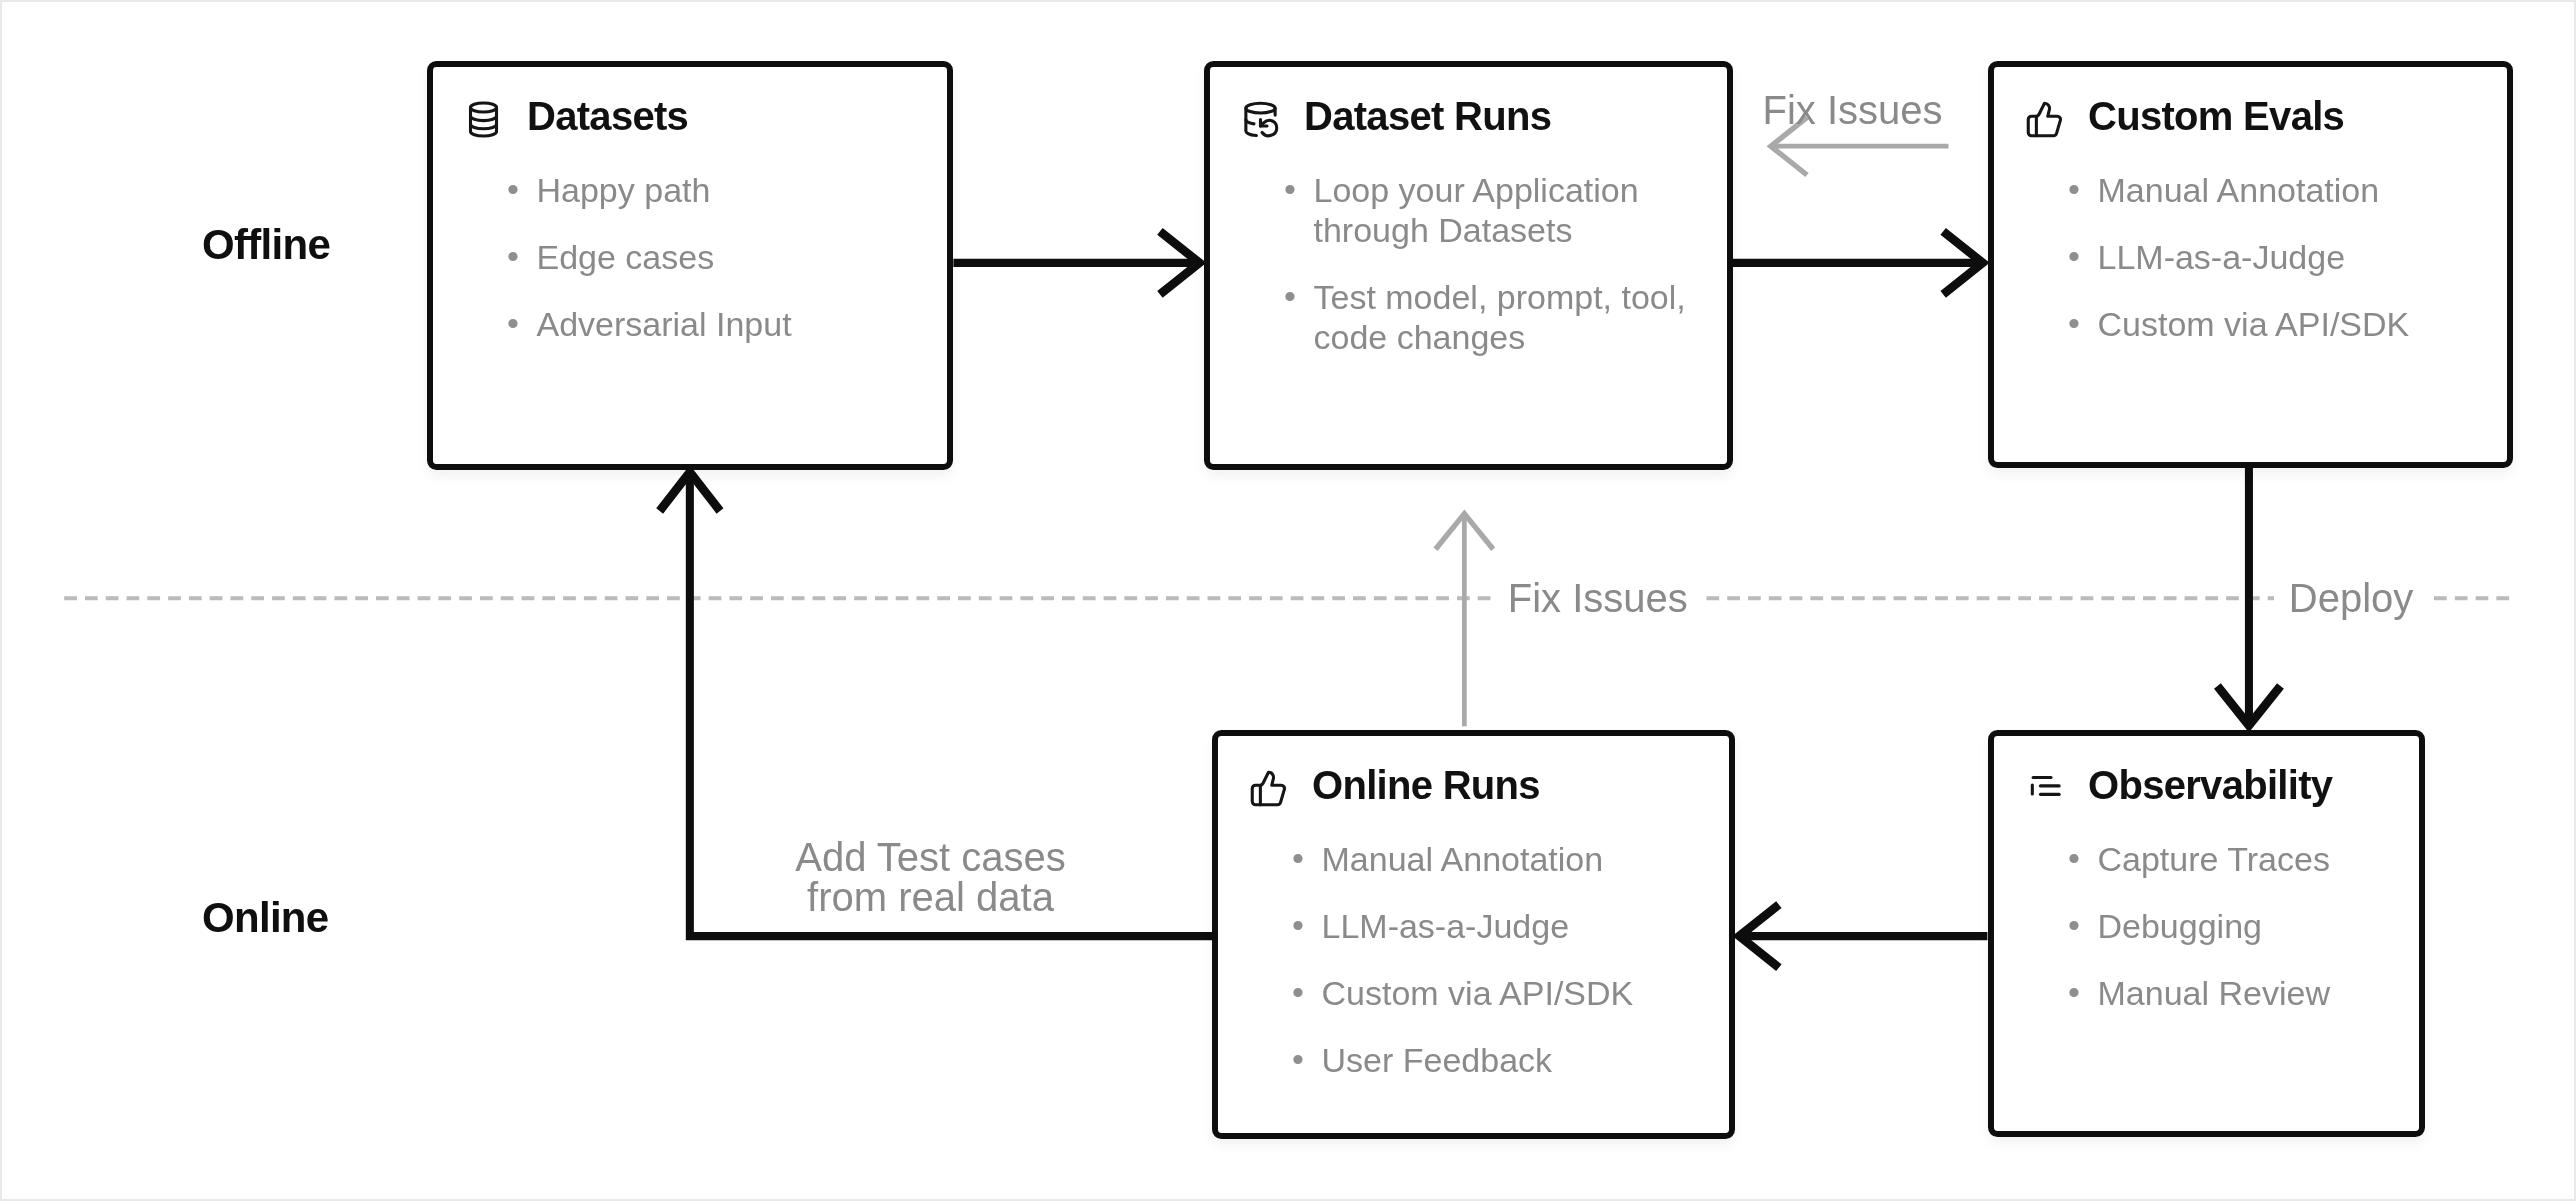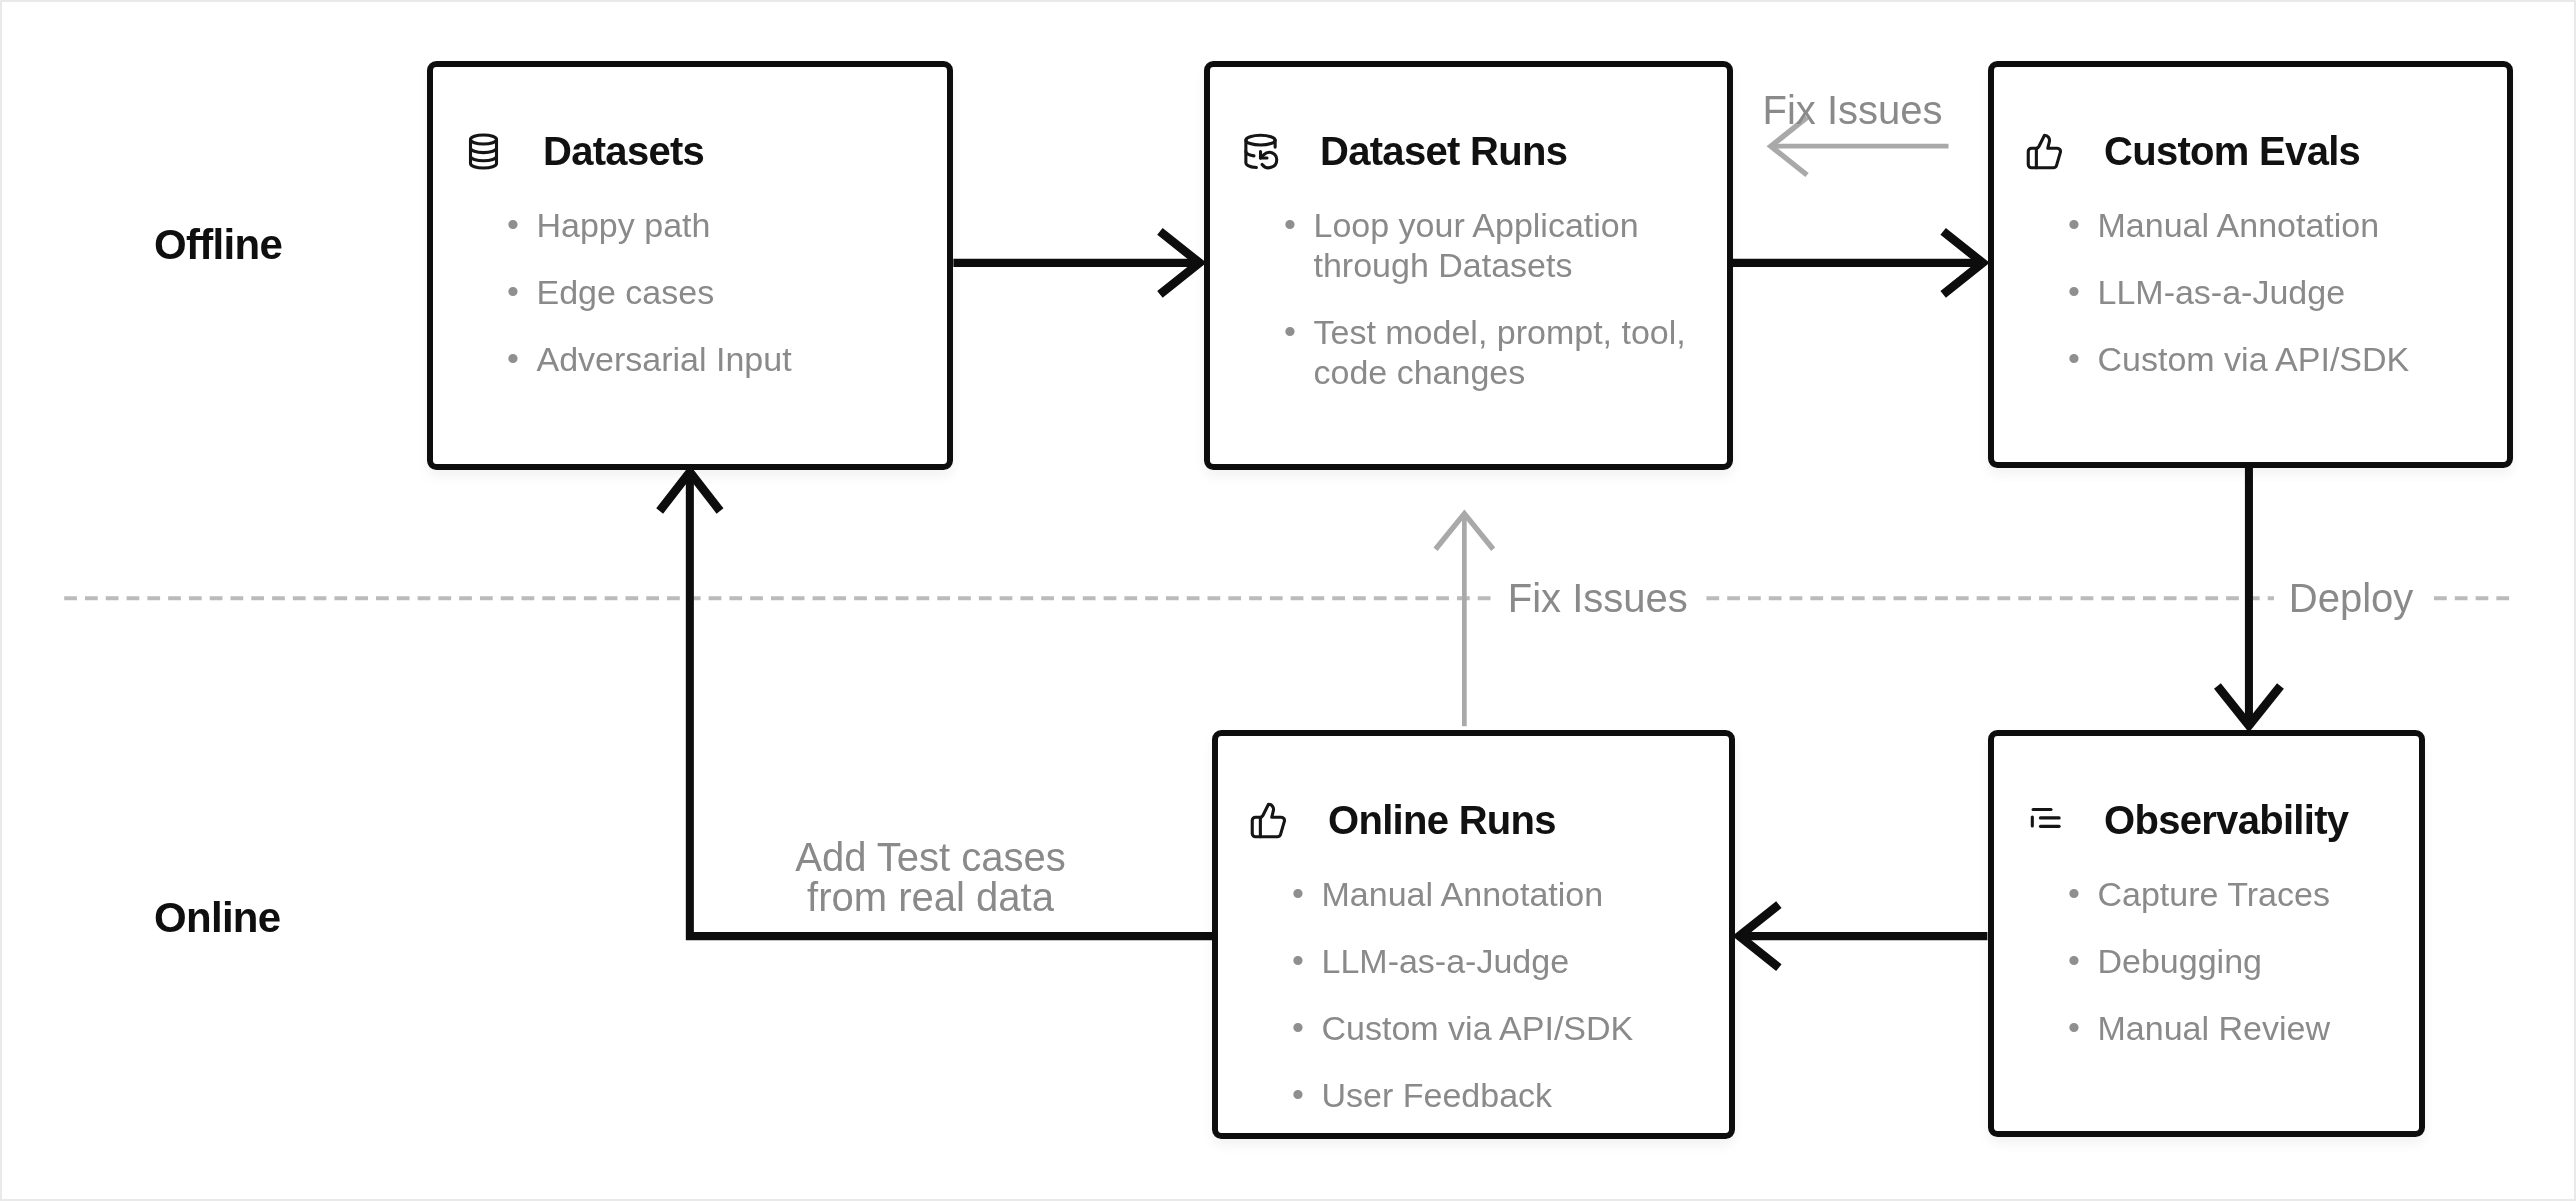--- a/index.html
+++ b/index.html
@@ -1,25 +1,25 @@
 <!DOCTYPE html>
 <html style="font-size:10.7px"><head>
 <meta charset="utf-8">
 <style>
   html,body{margin:0;padding:0;background:#ffffff;}
   body{width:2576px;height:1201px;overflow:hidden;font-family:"Liberation Sans","DejaVu Sans",sans-serif;}
   #canvas{position:relative;width:2576px;height:1201px;background:#ffffff;box-shadow:inset 0 0 0 2px #e9e9e9;}
 
   
-  .section-label{position:absolute;font-size:42px;font-weight:700;color:#0f0f0f;letter-spacing:-0.7px;}
+  .section-label{position:absolute;font-size:42px;font-weight:700;color:#0f0f0f;letter-spacing:-0.7px;margin-left:48px;}
 
   
   .node{position:absolute;background:#ffffff;border:6.7px solid #0d0d0d;border-radius:9.4px;
         box-shadow:0 6.7px 12px rgba(0,0,0,.05);box-sizing:border-box;padding:27px 20px 20px 31px;}
-  .node-title{display:flex;align-items:center;gap:40px;margin-bottom:31px;margin-top:35px;}
+  .node-title{display:flex;align-items:flex-end;gap:24px;margin-bottom:31px;}
   .node-title .ttl{font-size:40px;font-weight:700;color:#111111;letter-spacing:-0.7px;white-space:nowrap;}
   .icon{width:39px;height:39px;flex:0 0 auto;color:#151515;}
   .icon svg{width:100%;height:100%;display:block;}
   .node ul{list-style:none;margin:4px;padding:0 0 0 39px;}
   .node li{position:relative;font-size:34px;line-height:40px;color:#8a8a8a;margin-bottom:27px;
            padding-left:29.5px;max-width:396px;}
   .node li::before{content:"•";position:absolute;left:0;top:-1.3px;color:#8f8f8f;}
 
   
   #wires{position:absolute;left:0;top:0;width:2576px;height:1201px;z-index:1;}

